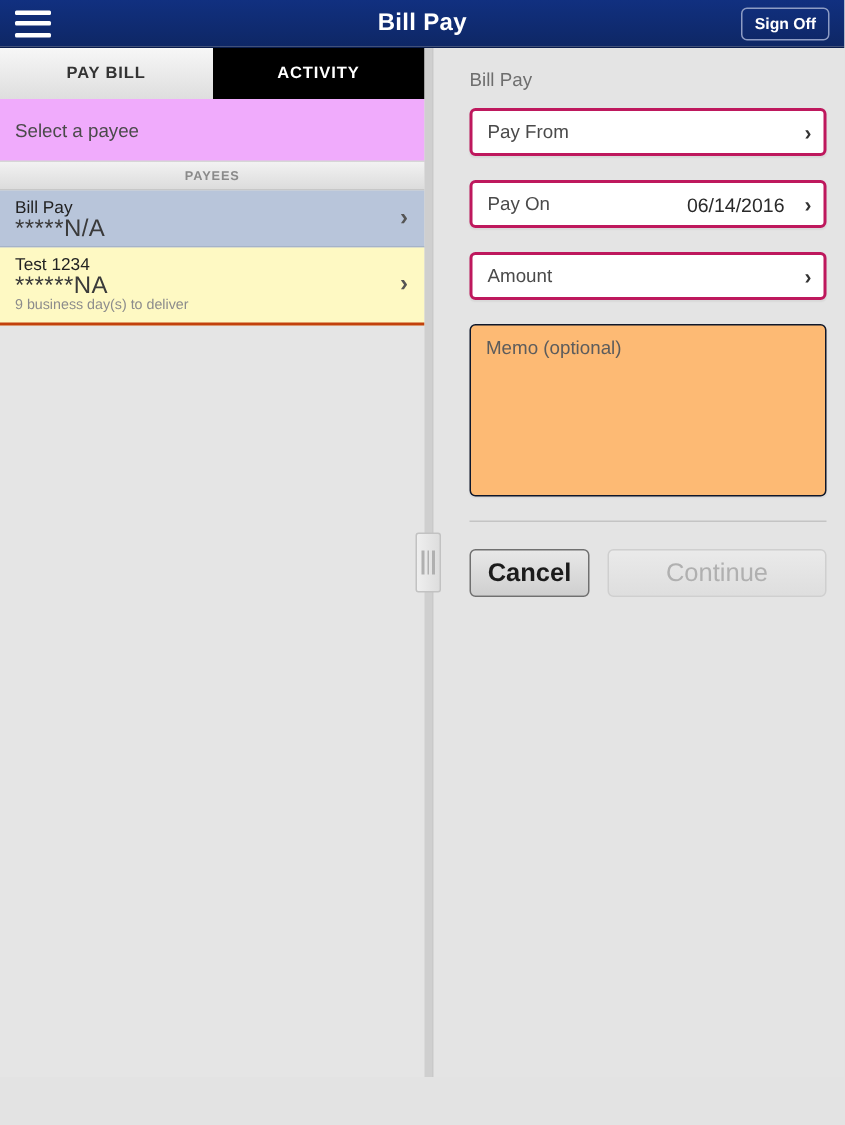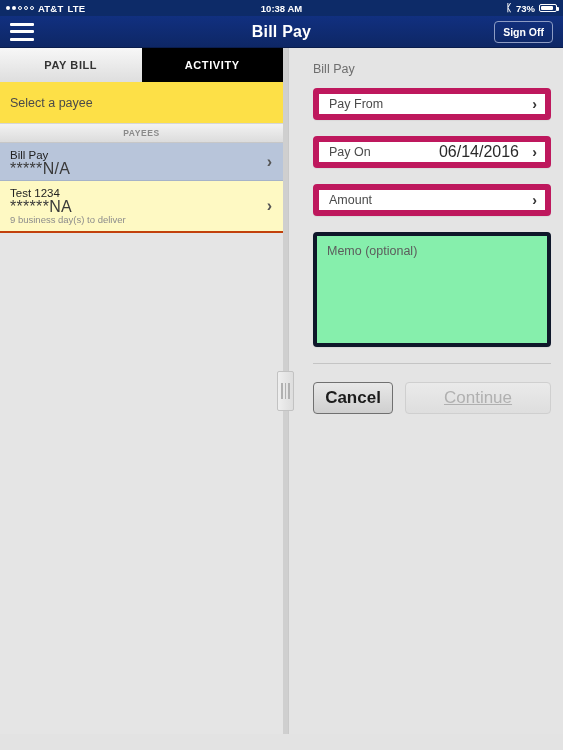--- a/index.html
+++ b/index.html
@@ -83,21 +83,21 @@
   .tabs { display:flex; height:34px;border-radius:13px; }
   .tab {
     flex:1; display:flex; align-items:center; justify-content:center;
     font-size:11px; font-weight:bold; letter-spacing:0.6px; cursor:pointer;
   }
   .tab.active { background:linear-gradient(to bottom,#f7f7f7,#dedede); color:#333; }
   .tab.inactive { background:#000; color:#fff; }
 
   
   .selectpayee {
-    background:#fde047; height:42px; display:flex; align-items:center;
+    background:#f0abfc; height:42px; display:flex; align-items:center;
     padding:0 10px; font-size:12.5px; color:#4a4a4a;
     border-bottom:1px solid #d6d6d6;
   }
   .sectionhdr {
     height:19px; background:linear-gradient(to bottom,#f2f2f2,#dcdcdc);
     display:flex; align-items:center; justify-content:center;
     font-size:8.5px; font-weight:bold; color:#8a8a8a; letter-spacing:0.6px;
     border-bottom:1px solid #c7c7c7;
   }
 
@@ -113,78 +113,57 @@
   .payee-deliver { font-size:9.5px; color:#8c8c8c; line-height:13px; }
   .payee .chev {
     position:absolute; right:11px; top:50%; transform:translateY(-50%);
     font-size:16px; font-weight:bold; color:#555; line-height:1;
   }
 
   
   .form { padding:14px 12px 0 24px; }
   .form-title { font-size:12.5px; color:#6e6e6e; margin-bottom:12px; }
   .field {
-    position:relative; background:#fff; border:6px solid #be185d; border-radius:4px;
+    position:relative; background:#fff; border:2px solid #be185d; border-radius:4px;
     height:32px; display:flex; align-items:center; padding:0 26px 0 10px;
     margin-bottom:16px; cursor:pointer;
     box-shadow:0 1px 1px rgba(0,0,0,0.05);
   }
   .field-label { font-size:12.5px; color:#4a4a4a; }
-  .field-value { margin-left:auto; font-size:16px; color:#2a2a2a; }
+  .field-value { margin-left:auto; font-size:13px; color:#2a2a2a; }
   .field .chev {
     position:absolute; right:8px; top:50%; transform:translateY(-50%);
     font-size:14px; font-weight:bold; color:#333; line-height:1;
   }
   .memo {
-    background:#86efac; border:4px solid #0f172a; border-radius:4px;
+    background:#fdba74; border:1px solid #0f172a; border-radius:4px;
     height:115px; padding:8px 10px; margin-bottom:16px;
     font-size:12.5px; color:#5c5c5c; cursor:text;
     box-shadow:0 1px 1px rgba(0,0,0,0.05);
   }
   .rule { height:1px; background:#c4c4c4; margin:0 0 18px 0; }
   .btnrow { display:flex; gap:12px; }
   .btn {
     height:32px; border-radius:4px; display:flex; align-items:center;
     justify-content:center; font-size:17px; cursor:pointer;
   }
   .btn-cancel {
     width:80px; background:linear-gradient(to bottom,#e8e8e8,#cfcfcf);
     border:1px solid #707070; color:#1c1c1c; font-weight:bold;
   }
   .btn-continue {
     flex:1; background:linear-gradient(to bottom,#eaeaea,#dedede);
-    border:1px solid #cfcfcf; color:#b0b0b0;text-decoration:underline;
+    border:1px solid #cfcfcf; color:#b0b0b0;
   }
 </style>
 </head>
 <body>
 
 <div id="app">
 
-  <div class="statusbar">
-    <div class="sb-left">
-      <span class="dots">
-        <span class="dot on"></span>
-          <span class="dot on"></span>
-        <span class="dot off"></span>
-          <span class="dot off"></span>
-          <span class="dot off"></span>
-      </span>
-      <span class="carrier">AT&amp;T</span>
-      <span class="carrier">LTE</span>
-    </div>
-    <div class="sb-center">10:38 AM</div>
-    <div class="sb-right">
-      <span class="bt">ᛕ</span>
-      <span>73%</span>
-      <span class="batt">
-          <span class="batt-fill"></span>
-        </span>
-    </div>
-  </div>
 
   <div class="navbar">
     <div class="hamburger">
       <span></span>
         <span></span>
         <span></span>
     </div>
     <div class="nav-title">Bill Pay</div>
     <div class="signoff">Sign Off</div>
   </div>

